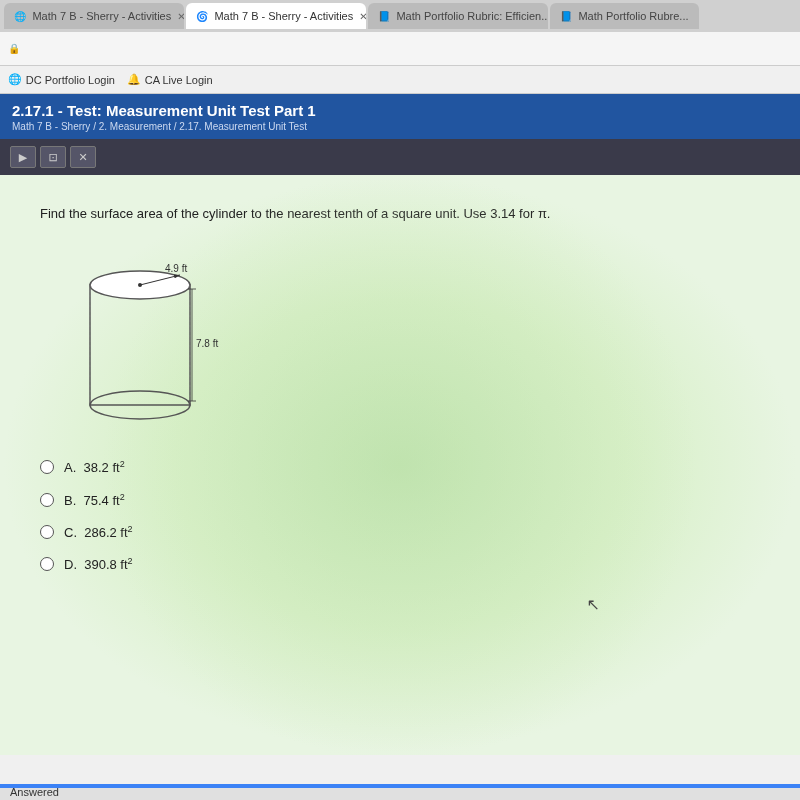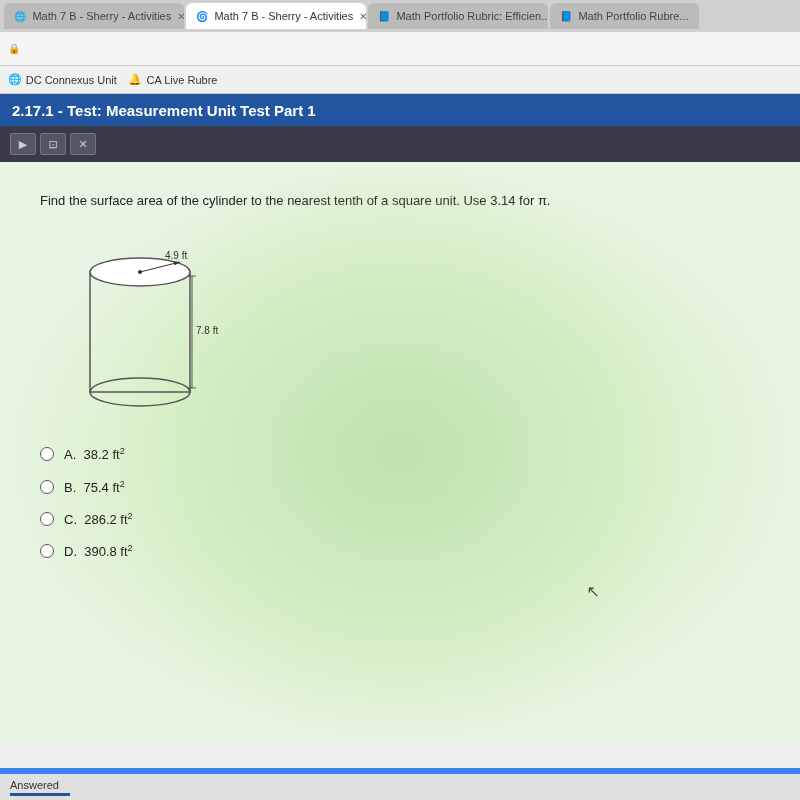--- a/index.html
+++ b/index.html
@@ -200,27 +200,27 @@
       font-size: 13px;
       color: #222;
     }
     sup {
       font-size: 9px;
     }
 
     
     .bottom-bar {
       background: #e0e0e0;
-      height: 32px;
+      height: 16px;
       display: flex;
       align-items: center;
       padding: 0 10px;
       font-size: 11px;
       color: #555;
-      border-top: 6px solid #3b82f6;
+      border-top: 4px solid #3b82f6;
       position: absolute;
       bottom: 0;
       width: 100%;
     }
     .answered-indicator {
       display: flex;
       flex-direction: column;
     }
     .answered-label {
       font-size: 11px;
@@ -259,31 +259,32 @@
     </div>
   </div>
 
   <div class="address-bar">
     <span class="lock-icon">🔒</span>
   </div>
 
   <div class="bookmarks-bar">
     <div class="bookmark-item">
       <span class="bookmark-icon">🌐</span>
-      <span>DC Connexus Unit</span>
+      <span>DC Portfolio Login</span>
     </div>
     <div class="bookmark-item">
       <span class="bookmark-icon">🔔</span>
-      <span>CA Live Rubre</span>
+      <span>CA Live Login</span>
     </div>
   </div>
 </div>
 
 <div class="page-header">
   <div class="page-title">2.17.1 - Test: Measurement Unit Test Part 1</div>
+  <div class="breadcrumb">Math 7 B - Sherry / 2. Measurement / 2.17. Measurement Unit Test</div>
 </div>
 
 <div class="toolbar">
   <div class="toolbar-btn">▶</div>
   <div class="toolbar-btn">⊡</div>
   <div class="toolbar-btn">✕</div>
 </div>
 
 <div class="content-area">
 

